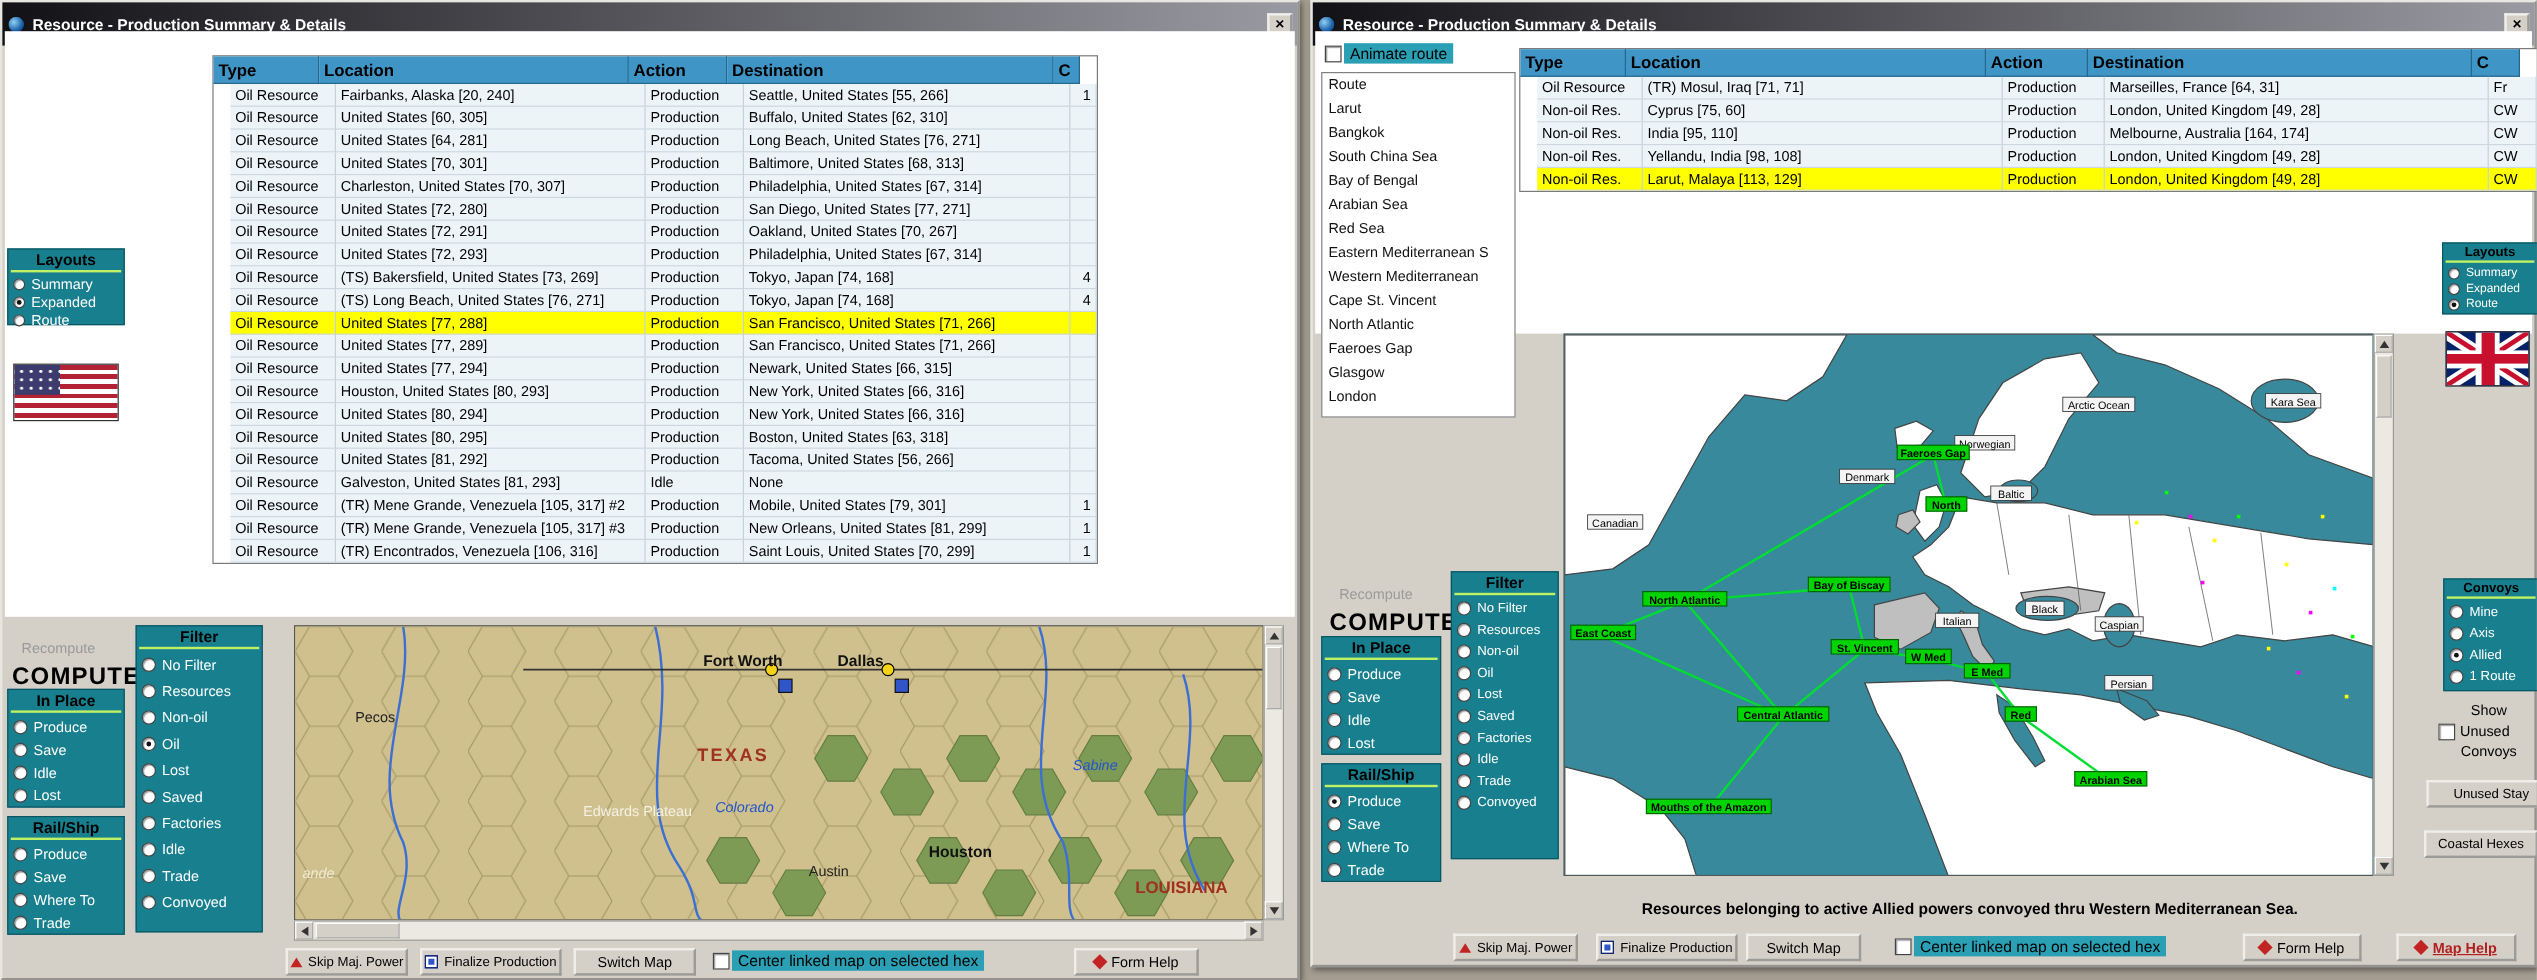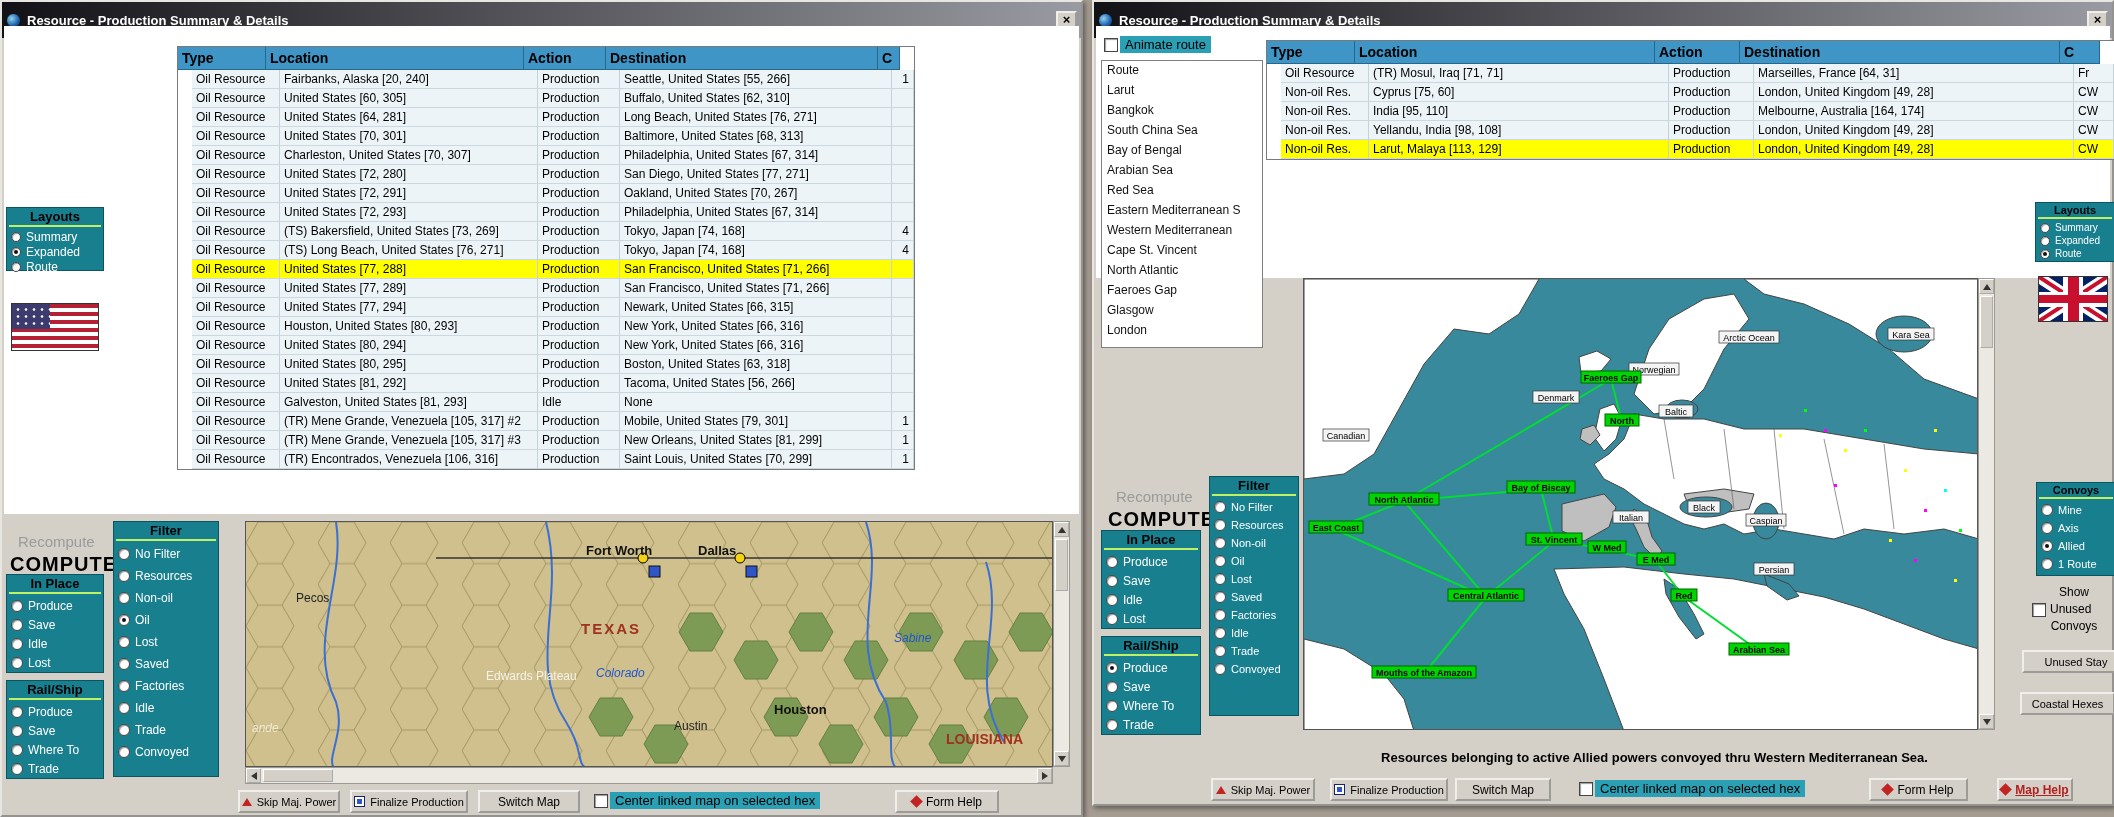--- a/index.html
+++ b/index.html
@@ -51,21 +51,21 @@
   .btn{position:absolute;height:23px;background:#d4d0c8;border:2px outset #f0eeea;font-size:12px;color:#000;display:flex;align-items:center;justify-content:center;gap:5px;padding:0 8px;cursor:pointer;white-space:nowrap;}
   .btn .red-text{color:#b22020;font-weight:bold;}
   .tri-up{width:0;height:0;border-left:5px solid transparent;border-right:5px solid transparent;border-bottom:8px solid #c22424;}
   .diam{width:9px;height:9px;background:#c22424;transform:rotate(45deg);flex:none;}
   .finz{width:11px;height:11px;background:#2f55c8;border:1px solid #14246a;box-shadow:inset 0 0 0 2px #fff;flex:none;}
 
   .cb{width:14px;height:14px;background:#fff;border:1px solid #444;box-shadow:inset 1px 1px 1px #9a9a9a;flex:none;cursor:pointer;}
   .hl-label{background:#2b9fb3;color:#000;font-size:13px;padding:1px 5px;white-space:nowrap;}
   .cbrow{position:absolute;display:flex;align-items:center;gap:2px;}
 
-  .gray-label{position:absolute;color:#9a9a9a;font-size:15px;}
+  .gray-label{position:absolute;color:#9a9a9a;font-size:12px;}
   .computed{position:absolute;color:#000;font-size:20px;font-weight:bold;letter-spacing:1px;}
 
   
   .vscroll{position:absolute;width:17px;background:#ece9e2;border:1px solid #9a9a94;}
   .hscroll{position:absolute;height:17px;background:#ece9e2;border:1px solid #9a9a94;}
   .sbtn{position:absolute;width:15px;height:15px;background:#d4d0c8;border:1px outset #fff;display:flex;align-items:center;justify-content:center;cursor:pointer;}
   .vscroll .sbtn.top{left:0;top:0;} .vscroll .sbtn.bot{left:0;bottom:0;}
   .hscroll .sbtn.lft{left:0;top:0;} .hscroll .sbtn.rgt{right:0;top:0;}
   .vthumb{position:absolute;left:1px;width:13px;height:52px;top:17px;background:#d4d0c8;border:1px outset #fff;cursor:grab;}
   .hthumb{position:absolute;top:1px;height:13px;width:70px;left:17px;background:#d4d0c8;border:1px outset #fff;cursor:grab;}
@@ -940,38 +940,38 @@
     <div>Convoys</div>
   </div>
 
   <div class="btn" style="left:928px;top:648px;width:108px;font-size:11px;">
     <span>Unused Stay</span>
   </div>
   <div class="btn" style="left:926px;top:690px;width:95px;font-size:11px;">
     <span>Coastal Hexes</span>
   </div>
 
-  <div class="status-line" style="left:223px;top:748px;width:675px;">Resources belonging to active Allied powers convoyed thru Western Mediterranean Sea.</div>
+  <div class="status-line" style="left:210px;top:748px;width:675px;">Resources belonging to active Allied powers convoyed thru Western Mediterranean Sea.</div>
 
   <div class="btn" style="left:117px;top:776px;width:104px;">
     <span class="tri-up"></span>
     <span style="font-size:11px;">Skip Maj. Power</span>
   </div>
   <div class="btn" style="left:236px;top:776px;width:118px;">
     <span class="finz"></span>
     <span style="font-size:11px;">Finalize Production</span>
   </div>
   <div class="btn" style="left:361px;top:776px;width:96px;">
     <span>Switch Map</span>
   </div>
   <div class="cbrow" style="left:485px;top:778px;">
     <span class="cb"></span>
     <span class="hl-label">Center linked map on selected hex</span>
   </div>
   <div class="btn" style="left:775px;top:776px;width:99px;">
     <span class="diam"></span>
     <span>Form Help</span>
   </div>
-  <div class="btn" style="left:903px;top:776px;width:76px;">
+  <div class="btn" style="left:903px;top:776px;width:100px;">
     <span class="diam"></span>
     <span class="red-text" style="text-decoration:underline;">Map Help</span>
   </div>
 </div>
 
 </body></html>

